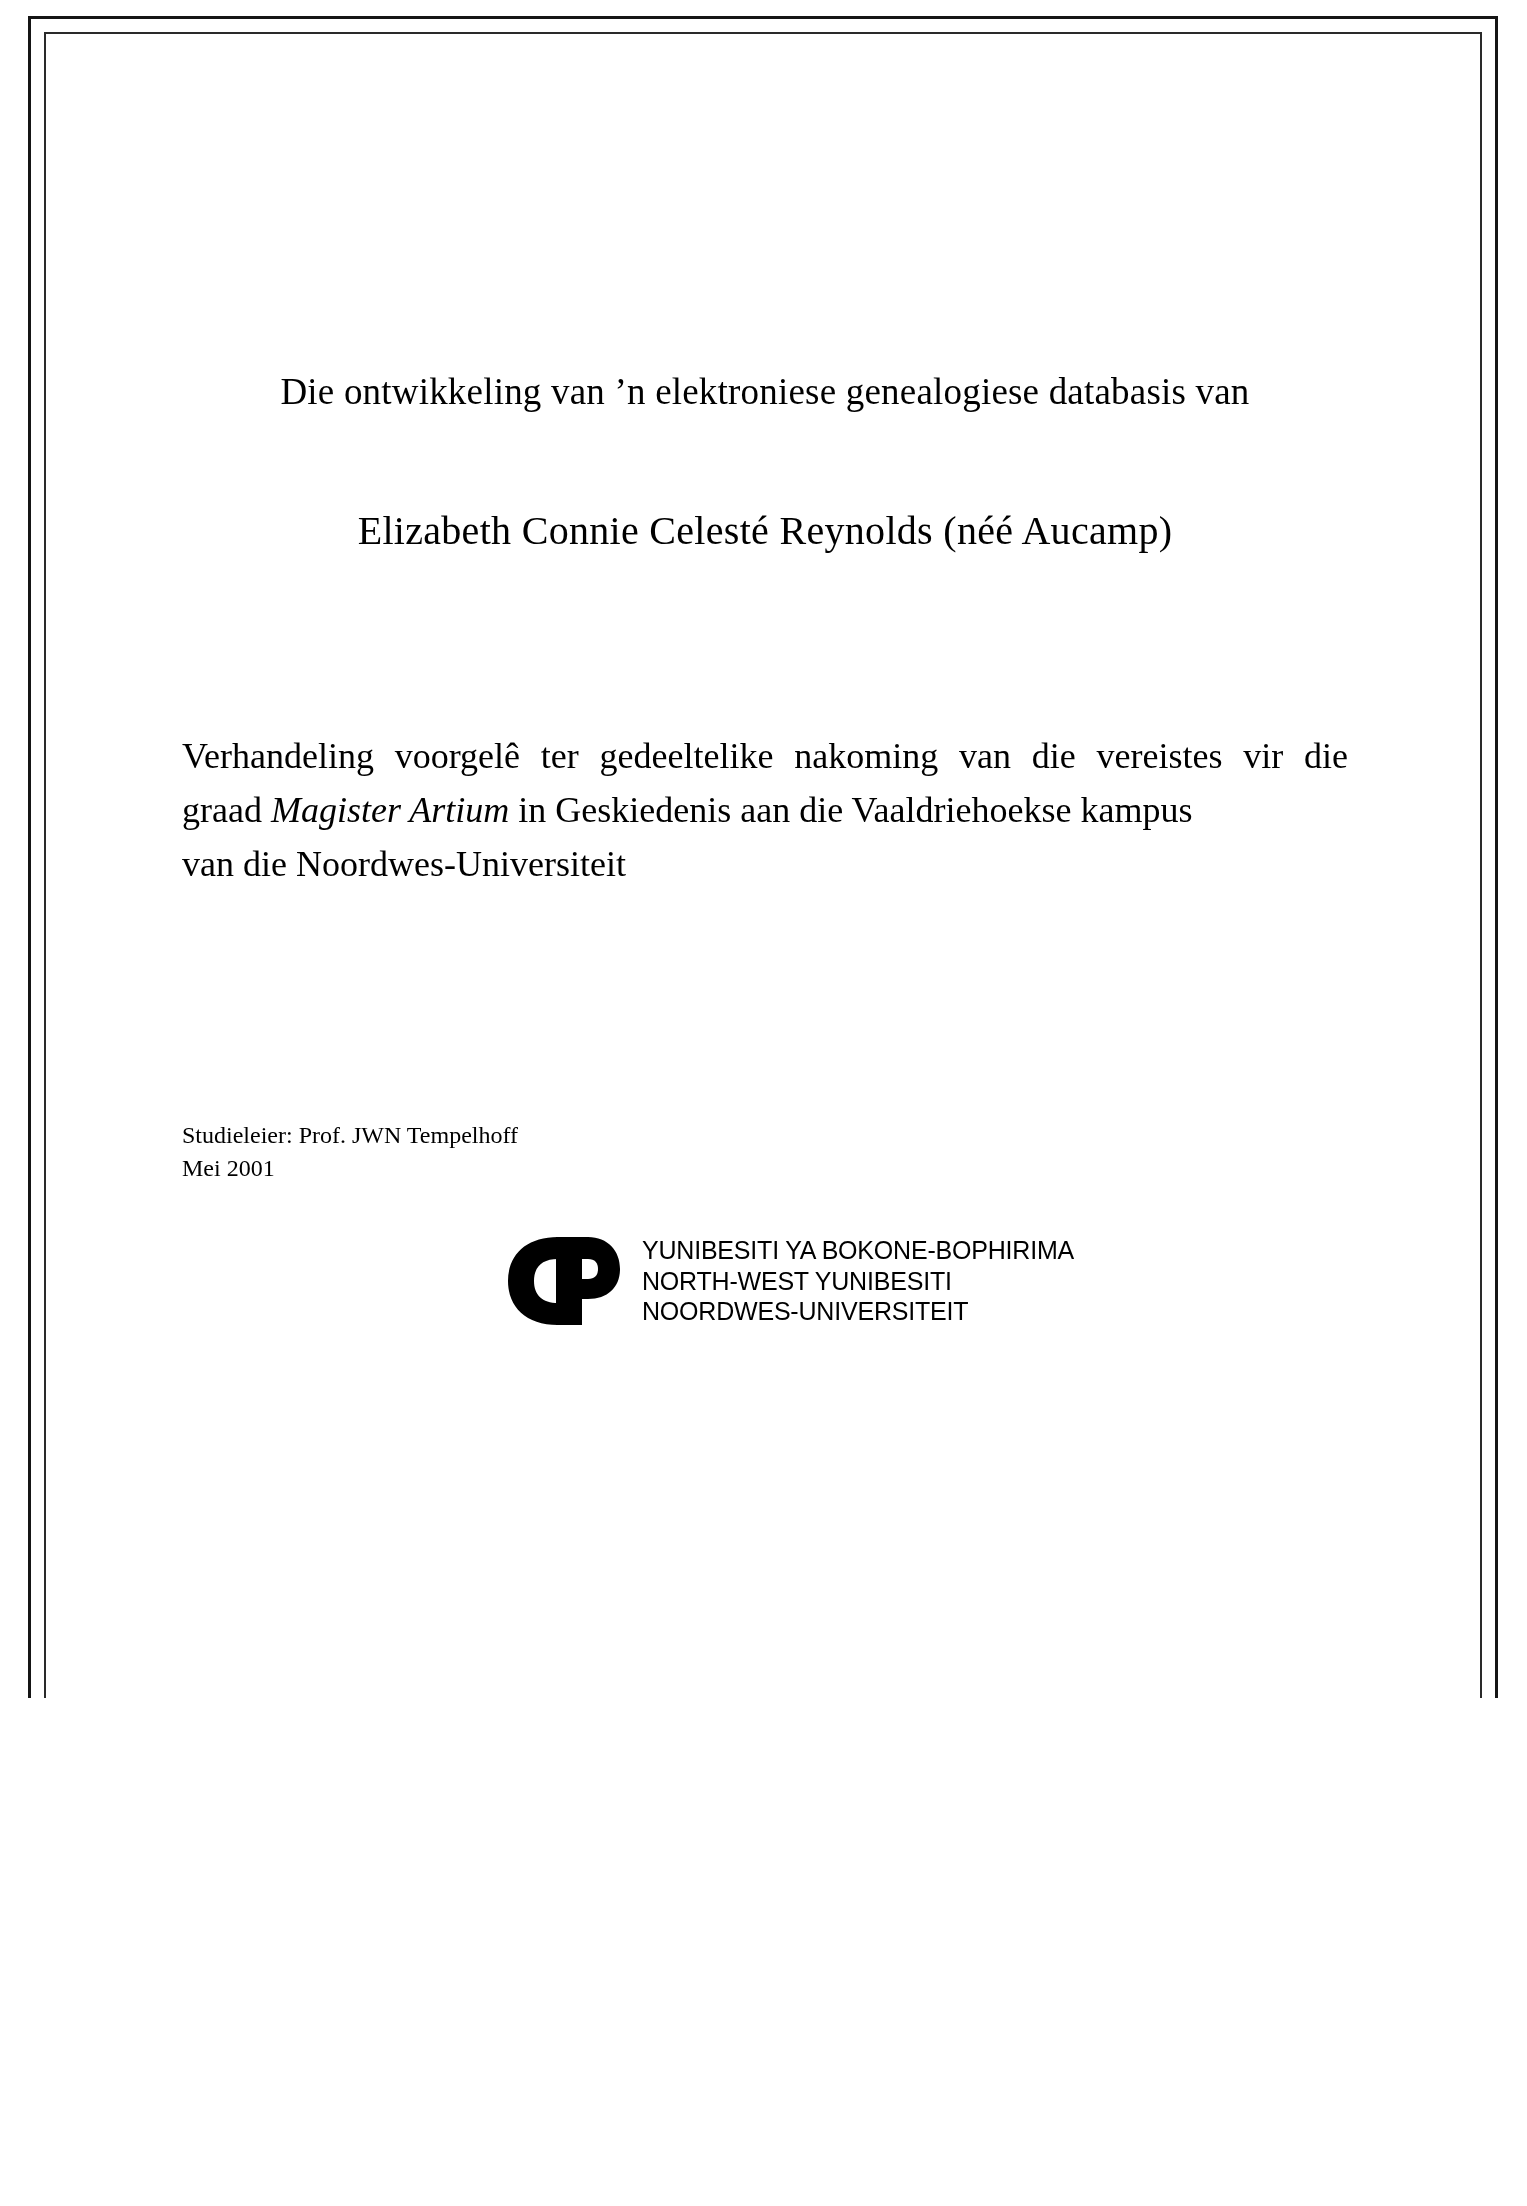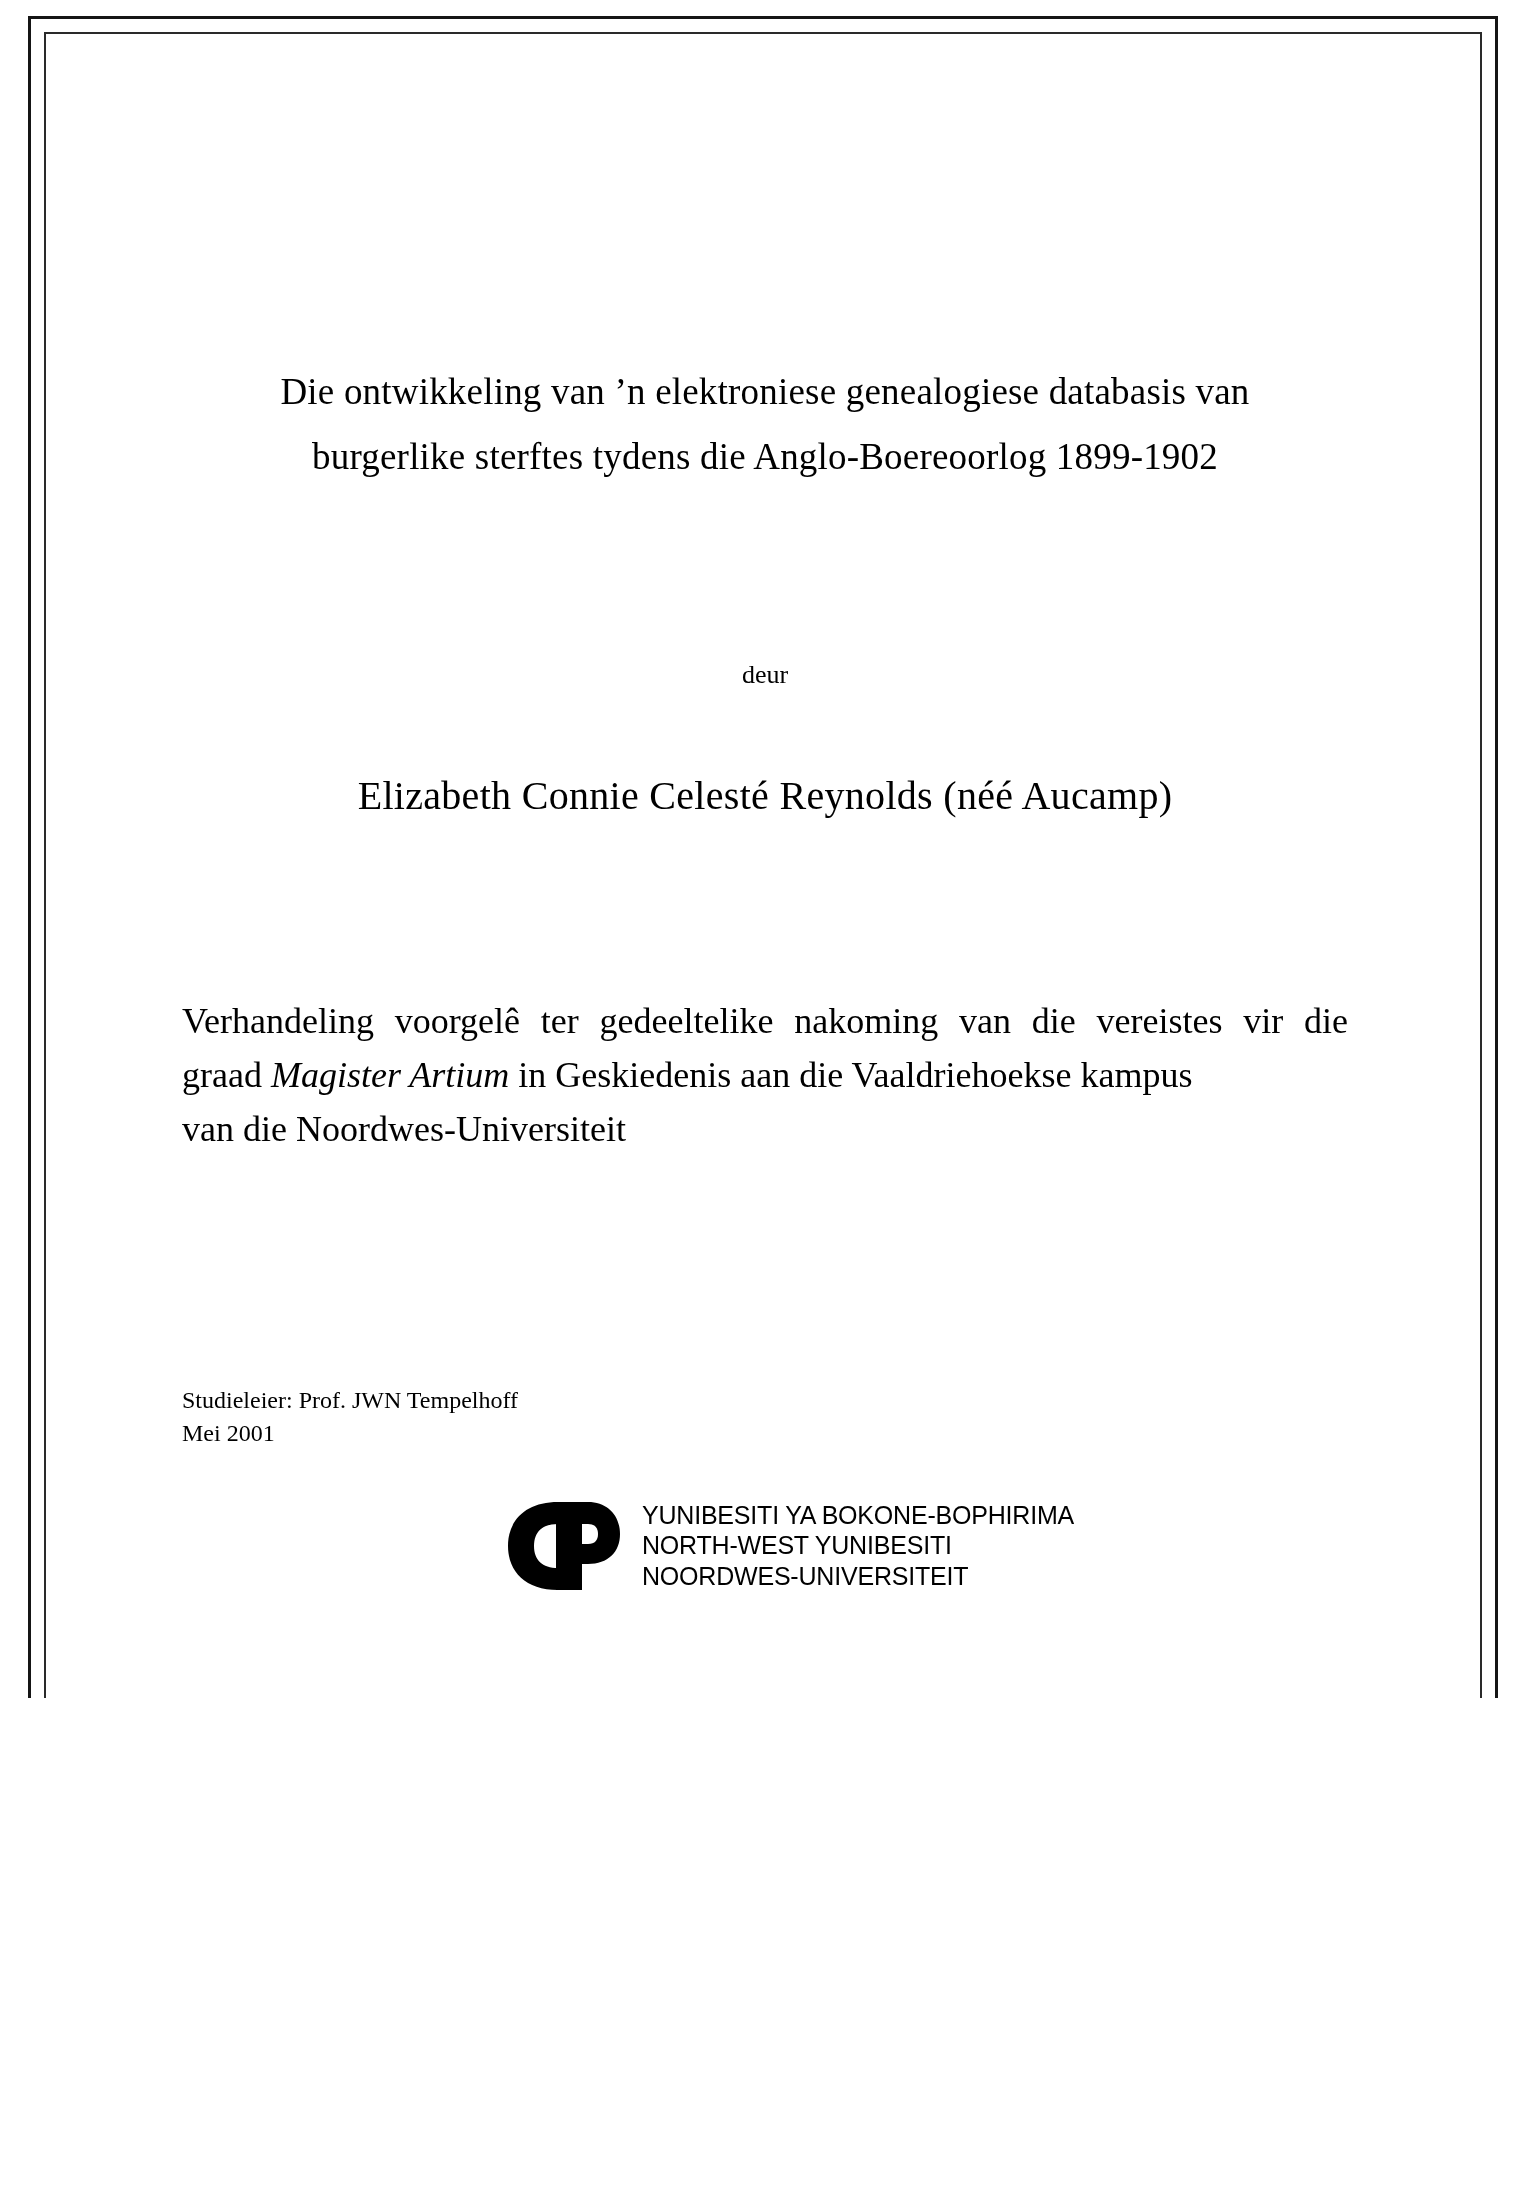--- a/index.html
+++ b/index.html
@@ -125,24 +125,22 @@
 
 <div class="page">
 
   <div class="frame-outer"></div>
   <div class="frame-inner"></div>
 
   <div class="content">
 
     <div class="title">
       <span class="line">Die ontwikkeling van ’n elektroniese genealogiese databasis van</span>
-      <span class="line">burgerlike sterftes tydens die Anglo-Boereoorlog 1899-1902</span>
     </div>
 
-    <div class="by-line">deur</div>
 
     <div class="author">Elizabeth Connie Celesté Reynolds (néé Aucamp)</div>
 
     <div class="statement">
       <div class="just">Verhandeling voorgelê ter gedeeltelike nakoming van die vereistes vir die</div>
       <div class="plain"><span>graad </span><em>Magister Artium</em><span> in Geskiedenis aan die Vaaldriehoekse kampus</span></div>
       <div class="plain">van die Noordwes-Universiteit</div>
     </div>
 
     <div class="supervisor-block">

